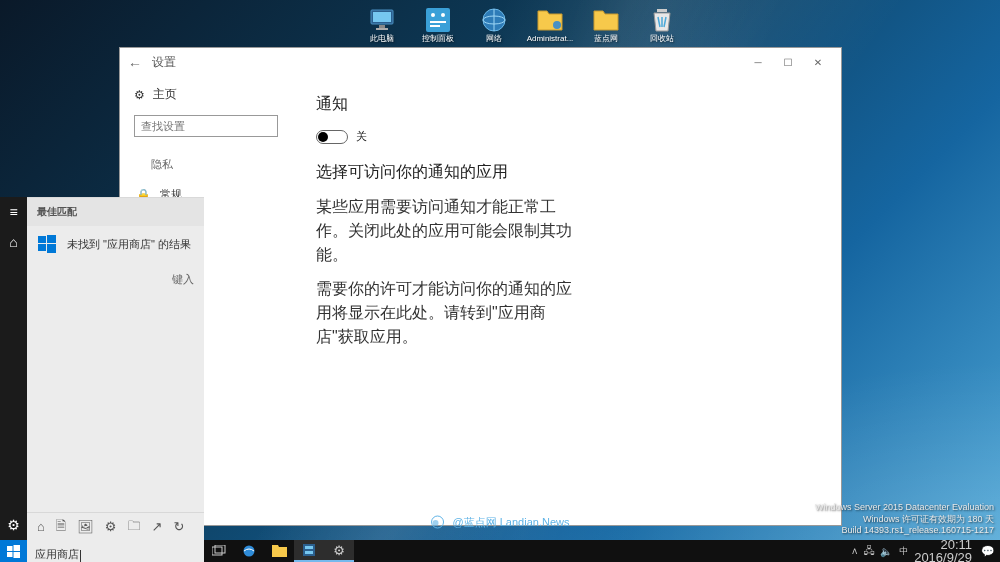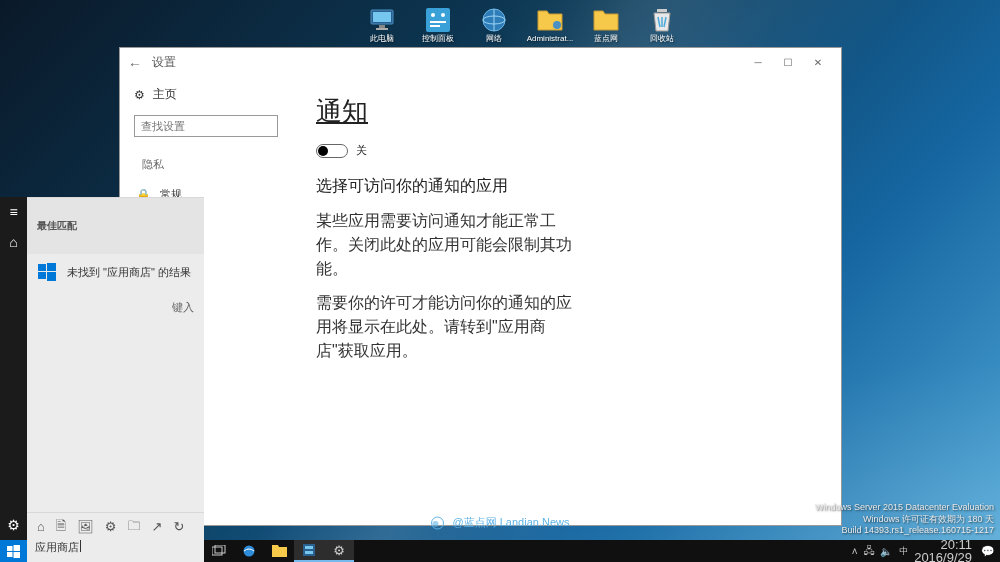--- a/index.html
+++ b/index.html
@@ -25,64 +25,64 @@
 .tb-left { display: flex; align-items: center; gap: 10px; color: #666; }
 .tb-back { font-size: 14px; cursor: pointer; }
 .tb-title { font-size: 12px; color: #555; }
 .tb-ctrl { margin-left: auto; display: flex; }
 .tb-btn { width: 30px; height: 22px; display: flex; align-items: center; justify-content: center; font-size: 10px; color: #666; cursor: pointer; }
 
 .win-body { flex: 1; display: flex; }
 .sidebar { width: 172px; padding: 10px 14px; }
 .sb-title { font-size: 12px; color: #333; margin-bottom: 12px; display: flex; align-items: center; gap: 8px; }
 .sb-search { width: 100%; border: 1px solid #999; padding: 4px 6px; font-size: 11px; margin-bottom: 14px; }
-.sb-group { font-size: 11px; color: #666; margin: 6px 8px 8px; }
+.sb-group { font-size: 11px; color: #666; margin: 6px 17px 8px; }
 .sb-item { display: flex; align-items: center; gap: 10px; padding: 7px 2px; font-size: 11px; color: #333; cursor: pointer; }
 .sb-item .si-icon { width: 14px; text-align: center; color: #666; font-size: 12px; }
 
 .content { flex: 1; padding: 18px 24px; color: #222; }
-.h1 { font-size: 26px; font-weight: 400; margin-bottom: 14px; text-decoration: underline; }
+.h1 { font-size: 16px; font-weight: 400; margin-bottom: 14px; }
 .sub { font-size: 11px; margin-bottom: 8px; }
 .toggle { display: flex; align-items: center; gap: 8px; margin-bottom: 18px; }
 .toggle-sw { width: 32px; height: 14px; border: 1px solid #666; border-radius: 8px; position: relative; cursor: pointer; }
 .toggle-sw::after { content: ''; position: absolute; left: 1px; top: 1px; width: 10px; height: 10px; background: #000; border-radius: 50%; }
 .toggle-lbl { font-size: 11px; }
 .h2 { font-size: 16px; font-weight: 400; margin: 8px 0 12px; }
 .para { font-size: 16px; color: #333; line-height: 1.5; max-width: 260px; margin-bottom: 10px; }
 
 
 .start-panel { position: absolute; left: 27px; top: 197px; width: 177px; bottom: 22px; background: #ececec; display: flex; flex-direction: column; border-top: 1px solid rgba(0,0,0,.08); }
-.sp-hdr { background: #e4e4e4; padding: 21px 10px; font-size: 10px; color: #555; font-weight: 600; }
+.sp-hdr { background: #e4e4e4; padding: 7px 10px; font-size: 10px; color: #555; font-weight: 600; }
 .sp-item { display: flex; align-items: center; gap: 10px; padding: 8px 10px; font-size: 11px; color: #333; cursor: pointer; }
 .sp-item .win-icon { width: 20px; height: 20px; display: flex; align-items: center; justify-content: center; }
 .sp-mid { flex: 1; display: flex; align-items: flex-start; justify-content: flex-end; padding: 10px; font-size: 11px; color: #666; }
 .sp-filters { height: 28px; display: flex; align-items: center; gap: 11px; padding: 0 10px; border-top: 1px solid #d8d8d8; color: #555; font-size: 13px; }
 .sp-filters span { cursor: pointer; }
 
 
 .start-rail { position: absolute; left: 0; top: 197px; width: 27px; bottom: 22px; background: #1b1b1b; display: flex; flex-direction: column; }
 .rail-btn { width: 27px; height: 30px; display: flex; align-items: center; justify-content: center; color: #fff; cursor: pointer; font-size: 14px; }
 .rail-spacer { flex: 1; }
 
 
 .taskbar { position: absolute; bottom: 0; left: 0; right: 0; height: 22px; background: #101010; display: flex; align-items: stretch; }
 .tb-start { width: 27px; background: #0078d7; display: flex; align-items: center; justify-content: center; cursor: pointer; }
-.tb-search { width: 177px; background: #ececec; display: flex; align-items: flex-start; padding: 0 8px; font-size: 11px; color: #333; }
+.tb-search { width: 177px; background: #ececec; display: flex; align-items: flex-end; padding: 0 8px; font-size: 11px; color: #333; }
 .tb-apps { display: flex; align-items: center; }
 .tb-app { width: 30px; height: 100%; display: flex; align-items: center; justify-content: center; cursor: pointer; }
 .tb-app.active { background: rgba(255,255,255,.12); border-bottom: 2px solid #76b9ed; }
 .tb-right { margin-left: auto; display: flex; align-items: center; color: #ccc; font-size: 9px; gap: 6px; padding-right: 2px; }
 .tray-icons { display: flex; gap: 6px; align-items: center; }
 .tray-icons span { cursor: pointer; font-size: 10px; }
 .clock { text-align: right; line-height: 1; cursor: pointer; font-size: 13px; }
 .notif { width: 20px; text-align: center; cursor: pointer; font-size: 11px; }
 
 
 .wm-build { position: absolute; right: 6px; bottom: 26px; color: #e8e8e8; font-size: 9px; text-align: right; line-height: 1.25; text-shadow: 1px 1px 2px rgba(0,0,0,.6); }
-.wm-center { position: absolute; left: 50%; transform: translateX(-50%); bottom: 32px; color: #5fb3e6; font-size: 11px; display: flex; align-items: flex-end; gap: 8px; }
+.wm-center { position: absolute; left: 50%; transform: translateX(-50%); bottom: 32px; color: #5fb3e6; font-size: 11px; display: flex; align-items: flex-start; gap: 8px; }
 
 svg { display: block; }
 </style>
 </head>
 <body>
 
 <div class="rays"></div>
 
 <div class="desktop-icons">
   <div class="di">

